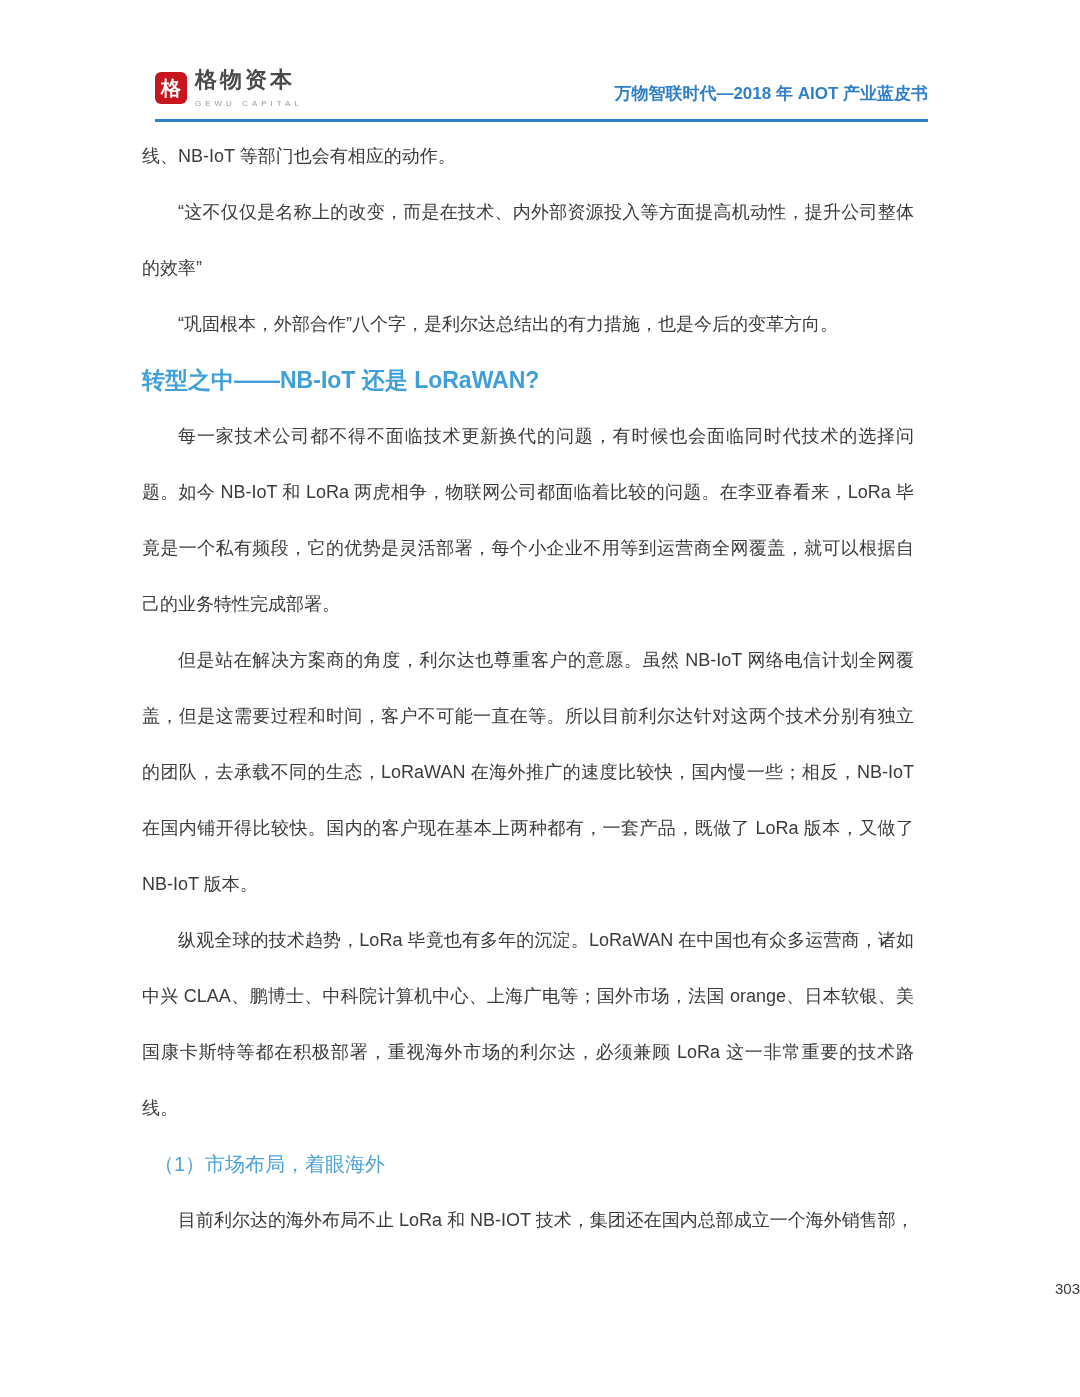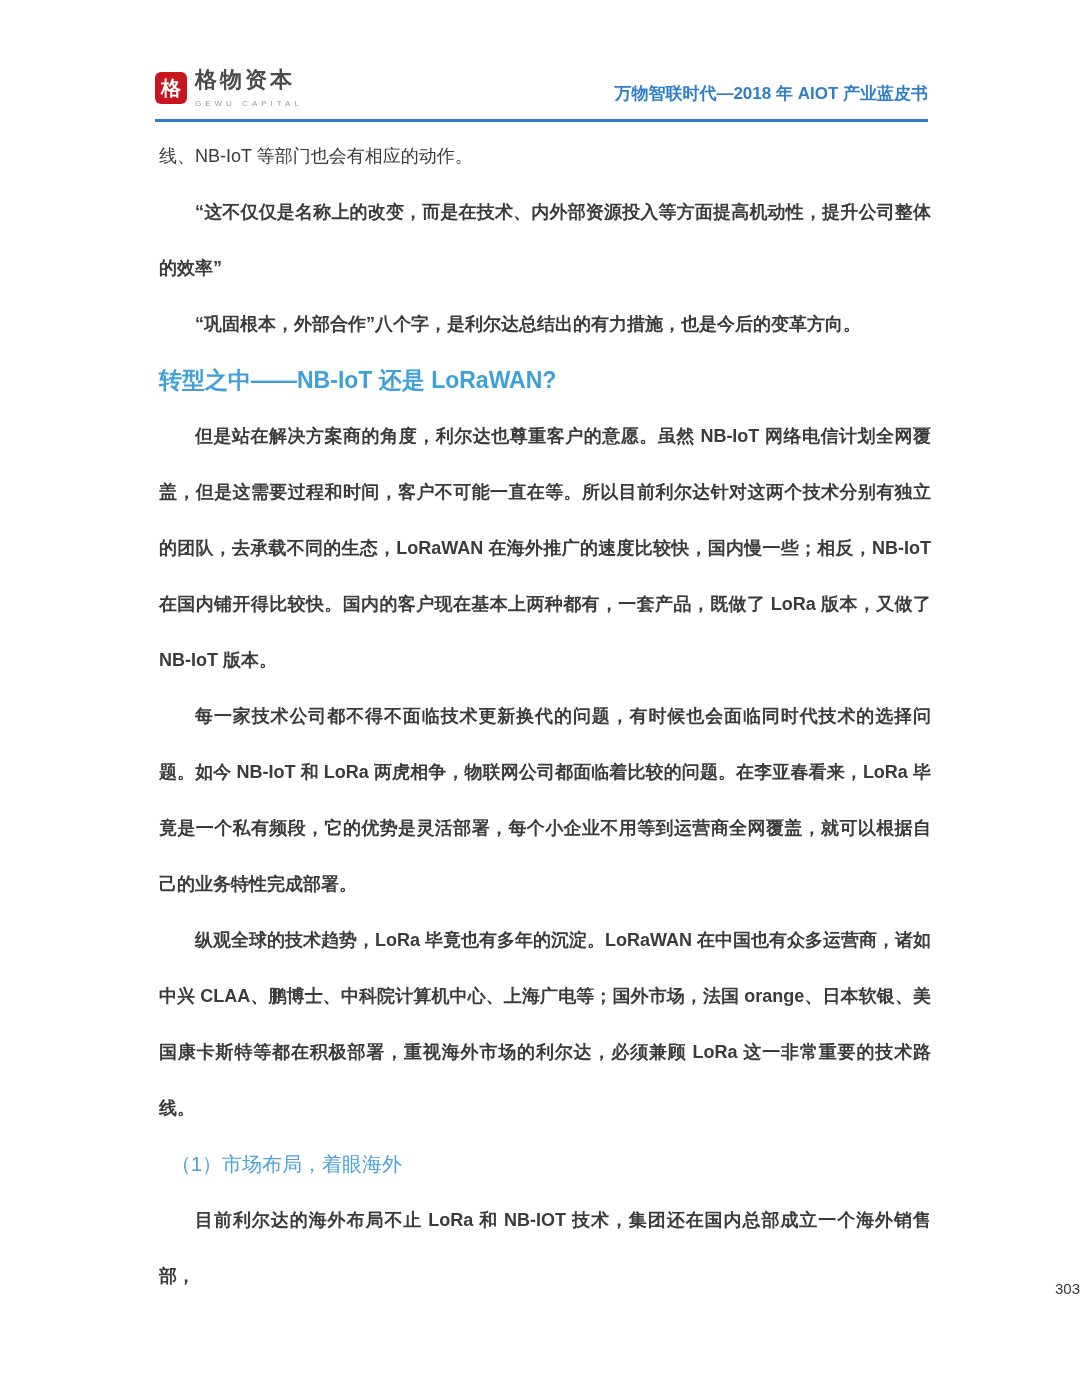--- a/index.html
+++ b/index.html
@@ -67,34 +67,33 @@
     font-size: 17px;
     font-weight: bold;
     color: var(--header-blue, #2f7ec7);
     padding-bottom: 4px;
     white-space: nowrap;
     margin-left: 40px;
   }
   .content {
     position: absolute;
     top: 128px;
-    left: 159px;
+    left: 142px;
     width: 772px;
   }
   .content p.body {
     margin: 0;
     font-size: 18px;
     line-height: 56px;
     text-align: justify;
     text-justify: inter-character;
     color: #3b3b3b;
   }
   .content p.body.indent {
     text-indent: 2em;
-    font-weight: bold;
   }
   .content h2.h1 {
     margin: 0;
     font-size: 23px;
     line-height: 56px;
     font-weight: bold;
     color: var(--heading-blue, #3e9fd9);
     text-align: left;
   }
   .content h3.h2 {
@@ -130,22 +129,22 @@
       </div>
     </div>
     <div class="header-title">万物智联时代—2018 年 AIOT 产业蓝皮书</div>
   </div>
 
   <div class="content">
       <p class="body">线、NB-IoT 等部门也会有相应的动作。</p>
       <p class="body indent">“这不仅仅是名称上的改变，而是在技术、内外部资源投入等方面提高机动性，提升公司整体的效率”</p>
       <p class="body indent">“巩固根本，外部合作”八个字，是利尔达总结出的有力措施，也是今后的变革方向。</p>
       <h2 class="h1">转型之中——NB-IoT 还是 LoRaWAN?</h2>
+      <p class="body indent">每一家技术公司都不得不面临技术更新换代的问题，有时候也会面临同时代技术的选择问题。如今 NB-IoT 和 LoRa 两虎相争，物联网公司都面临着比较的问题。在李亚春看来，LoRa 毕竟是一个私有频段，它的优势是灵活部署，每个小企业不用等到运营商全网覆盖，就可以根据自己的业务特性完成部署。</p>
       <p class="body indent">但是站在解决方案商的角度，利尔达也尊重客户的意愿。虽然 NB-IoT 网络电信计划全网覆盖，但是这需要过程和时间，客户不可能一直在等。所以目前利尔达针对这两个技术分别有独立的团队，去承载不同的生态，LoRaWAN 在海外推广的速度比较快，国内慢一些；相反，NB-IoT 在国内铺开得比较快。国内的客户现在基本上两种都有，一套产品，既做了 LoRa 版本，又做了 NB-IoT 版本。</p>
-      <p class="body indent">每一家技术公司都不得不面临技术更新换代的问题，有时候也会面临同时代技术的选择问题。如今 NB-IoT 和 LoRa 两虎相争，物联网公司都面临着比较的问题。在李亚春看来，LoRa 毕竟是一个私有频段，它的优势是灵活部署，每个小企业不用等到运营商全网覆盖，就可以根据自己的业务特性完成部署。</p>
       <p class="body indent">纵观全球的技术趋势，LoRa 毕竟也有多年的沉淀。LoRaWAN 在中国也有众多运营商，诸如中兴 CLAA、鹏博士、中科院计算机中心、上海广电等；国外市场，法国 orange、日本软银、美国康卡斯特等都在积极部署，重视海外市场的利尔达，必须兼顾 LoRa 这一非常重要的技术路线。</p>
       <h3 class="h2">（1）市场布局，着眼海外</h3>
       <p class="body indent">目前利尔达的海外布局不止 LoRa 和 NB-IOT 技术，集团还在国内总部成立一个海外销售部，</p>
     </div>
 
   <div class="footer">303</div>
 
 </div>
 
 </body></html>

